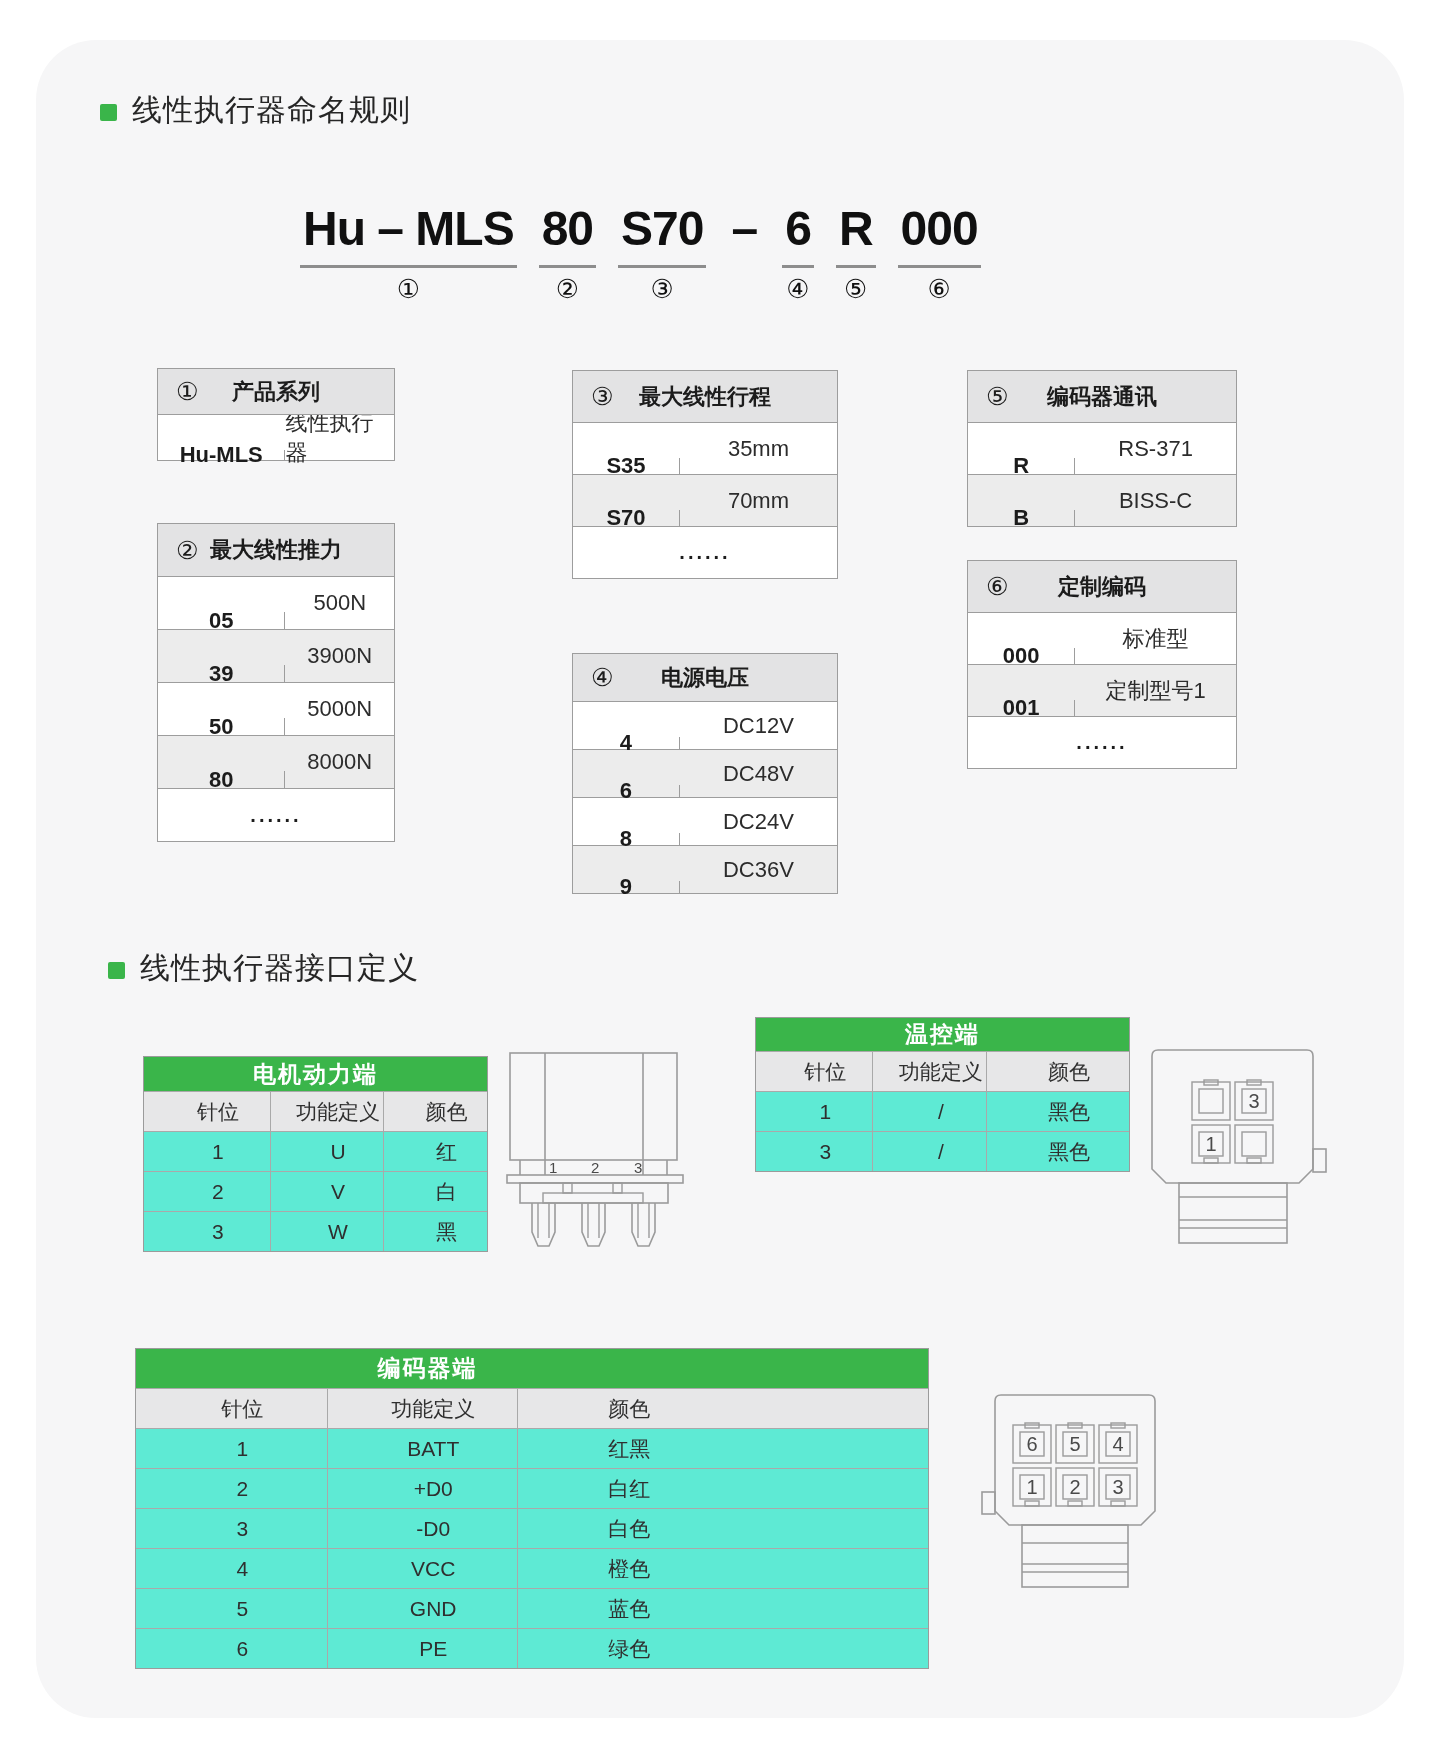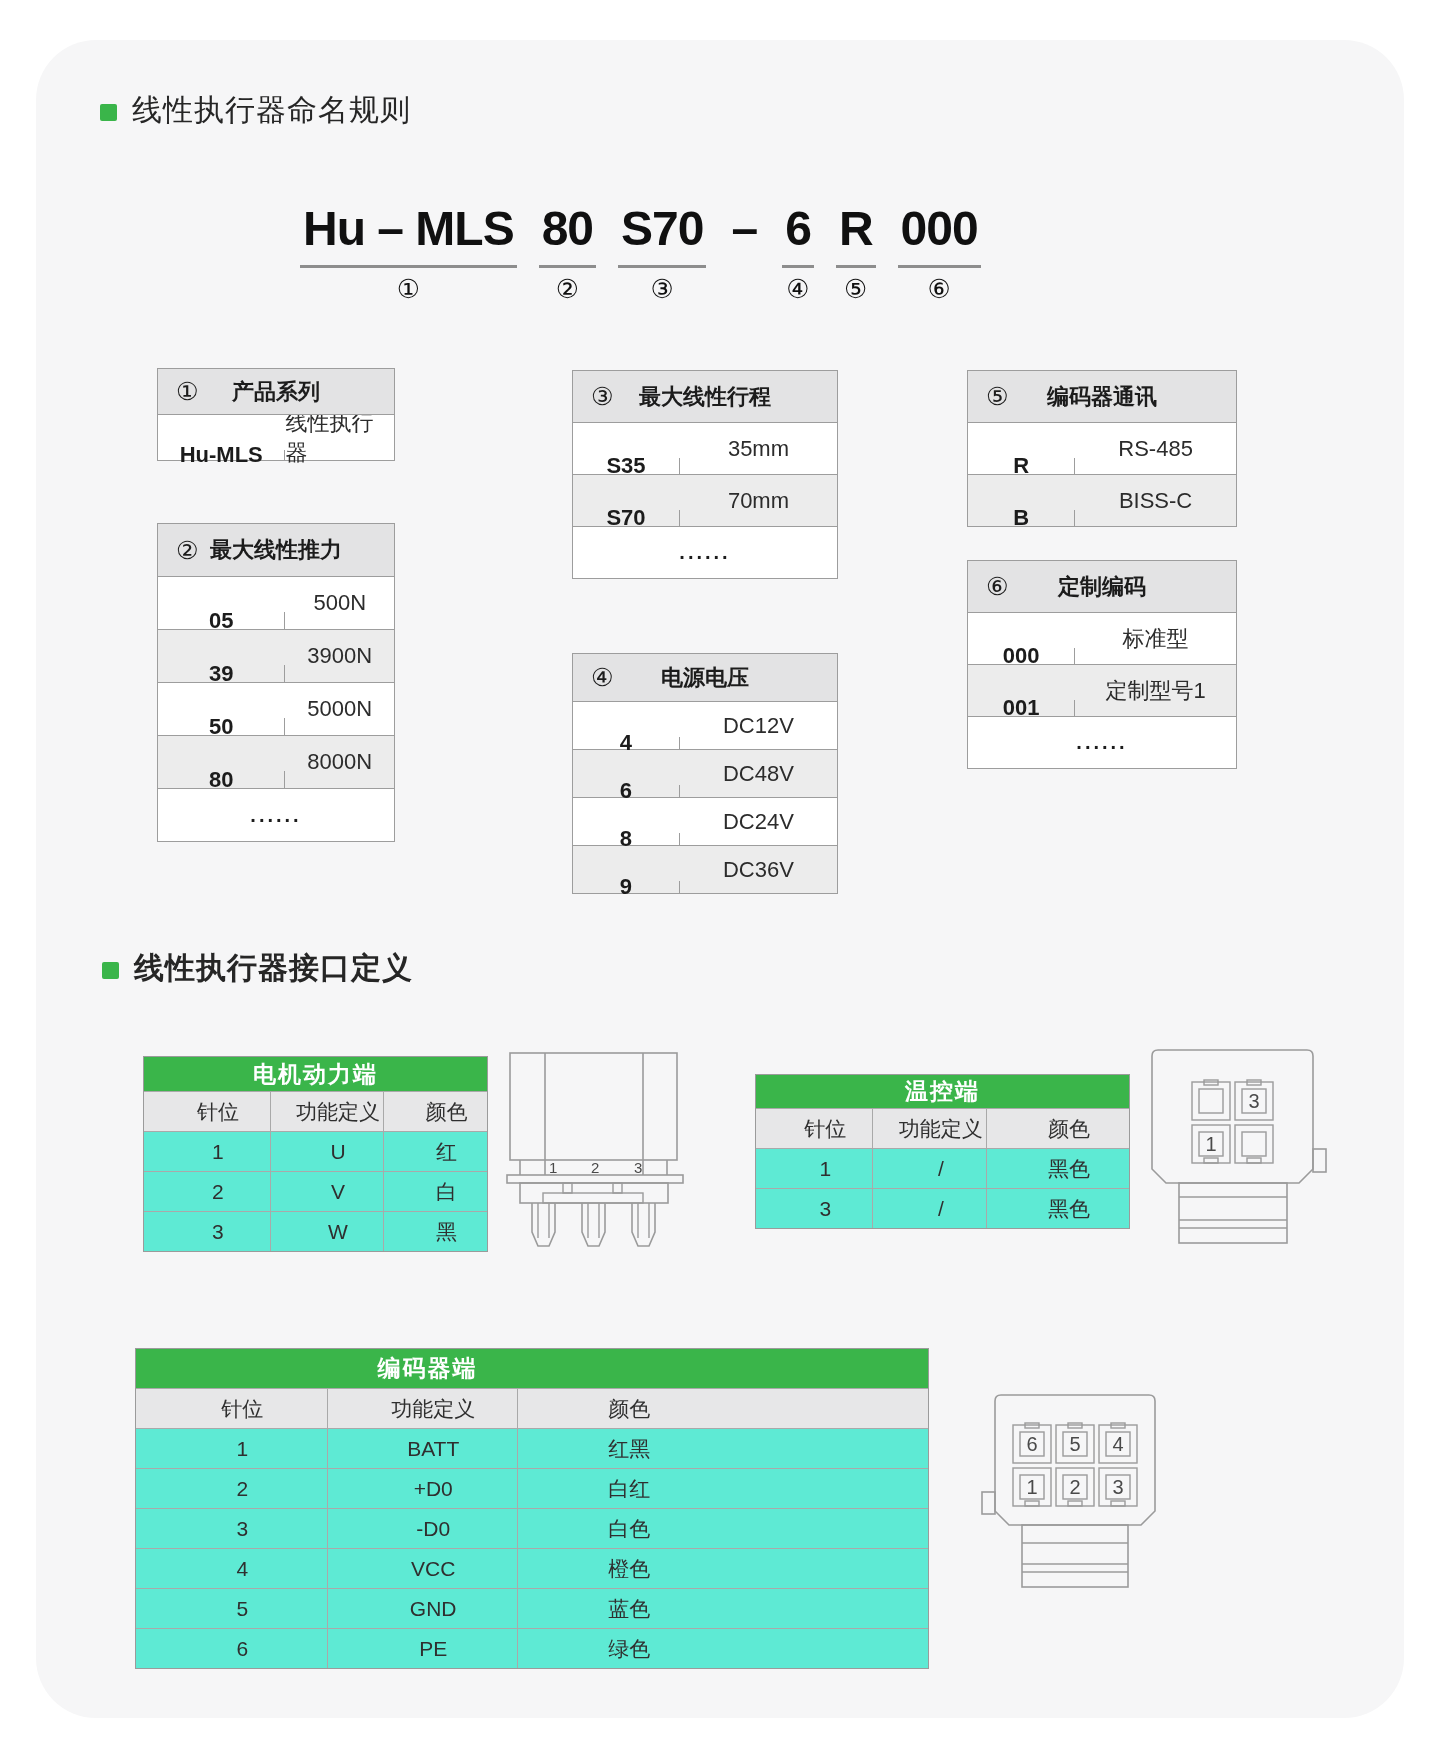--- a/index.html
+++ b/index.html
@@ -3,21 +3,21 @@
 <meta charset="utf-8">
 <style>
   html,body{margin:0;padding:0;width:1440px;height:1758px;overflow:hidden;background:#ffffff;
     font-family:"Liberation Sans","DejaVu Sans",sans-serif;color:#222;}
   .card{position:absolute;left:36px;top:40px;width:1368px;height:1678px;background:#f6f6f7;border-radius:60px;}
 
   
   .sec-title{position:absolute;display:flex;align-items:center;gap:15px;font-size:30px;color:#262626;letter-spacing:1px;}
   .bullet{width:17px;height:17px;border-radius:2px;background:#3AB54A;flex:0 0 auto;margin-top:3px;}
   #title1{left:100px;top:90px;}
-  #title2{left:102px;top:948px;font-weight:bold;}
+  #title2{left:108px;top:948px;}
 
   
   .model{position:absolute;left:300px;top:203px;display:flex;align-items:flex-start;gap:22px;}
   .seg{display:flex;flex-direction:column;align-items:center;}
   .seg-text{font-size:48px;font-weight:700;letter-spacing:-1px;color:#101010;line-height:1.1;
     padding:0 3px 9px 3px;border-bottom:3px solid #8d8d8d;white-space:pre;}
   .seg.noline .seg-text{border-bottom-color:transparent;}
   .seg-mark{font-size:26px;line-height:30px;height:30px;margin-top:6px;color:#101010;font-family:"DejaVu Sans",sans-serif;}
 
   
@@ -42,21 +42,21 @@
   
   .iftab{position:absolute;background:#5eead4;border:1px solid #9b9b9b;box-sizing:border-box;}
   .if-green{display:flex;align-items:center;justify-content:center;background:#3AB54A;color:#ffffff;
     font-weight:700;font-size:23px;height:var(--gh);letter-spacing:2px;}
   .if-row{display:grid;grid-template-columns:var(--cols);height:var(--ifrh);border-top:1px solid #a9a9a9;}
   .if-row.sub{background:#e7e7e8;}
   .ifc{display:flex;align-items:center;justify-content:center;font-size:21px;color:#2f2f2f;
     border-right:1px solid #a9a9a9;box-sizing:border-box;margin-left:22px;}
   .ifc:last-child{border-right:none;}
   #ifmotor{left:143px;top:1056px;width:345px;--gh:34px;--ifrh:39px;--cols:37% 33% 30%;}
-  #iftemp {left:755px;top:1074px;width:375px;--gh:33px;--ifrh:39px;--cols:31.5% 30.5% 38%;}
+  #iftemp {left:755px;top:1017px;width:375px;--gh:33px;--ifrh:39px;--cols:31.5% 30.5% 38%;}
   #ifenc  {left:135px;top:1348px;width:794px;--gh:39px;--ifrh:39px;--cols:24.2% 24% 25.4% 26.4%;}
   #ifenc .if-green{padding-right:26.4%;box-sizing:border-box;}
 
   
   svg.conn{position:absolute;overflow:visible;}
   .conn .ln{stroke:#9b9b9b;stroke-width:1.6;fill:none;}
   .conn .ln2{stroke:#9b9b9b;stroke-width:1.4;fill:none;}
   .conn text{fill:#4a4a4a;font-family:"Liberation Sans","DejaVu Sans",sans-serif;}
   #connmotor{left:505px;top:1050px;}
   #conntemp{left:1145px;top:1045px;}
@@ -184,21 +184,21 @@
     </div>
 </div>
 <div class="spec" id="t5">
   <div class="spec-header">
     <span class="spec-num">⑤</span>
     <span class="spec-title">编码器通讯</span>
   </div>
   <div class="spec-body">
       <div class="spec-row">
         <div class="cell c1">R</div>
-        <div class="cell c2">RS-485</div>
+        <div class="cell c2">RS-371</div>
       </div>
       <div class="spec-row">
         <div class="cell c1">B</div>
         <div class="cell c2">BISS-C</div>
       </div>
     </div>
 </div>
 <div class="spec" id="t6">
   <div class="spec-header">
     <span class="spec-num">⑥</span>

